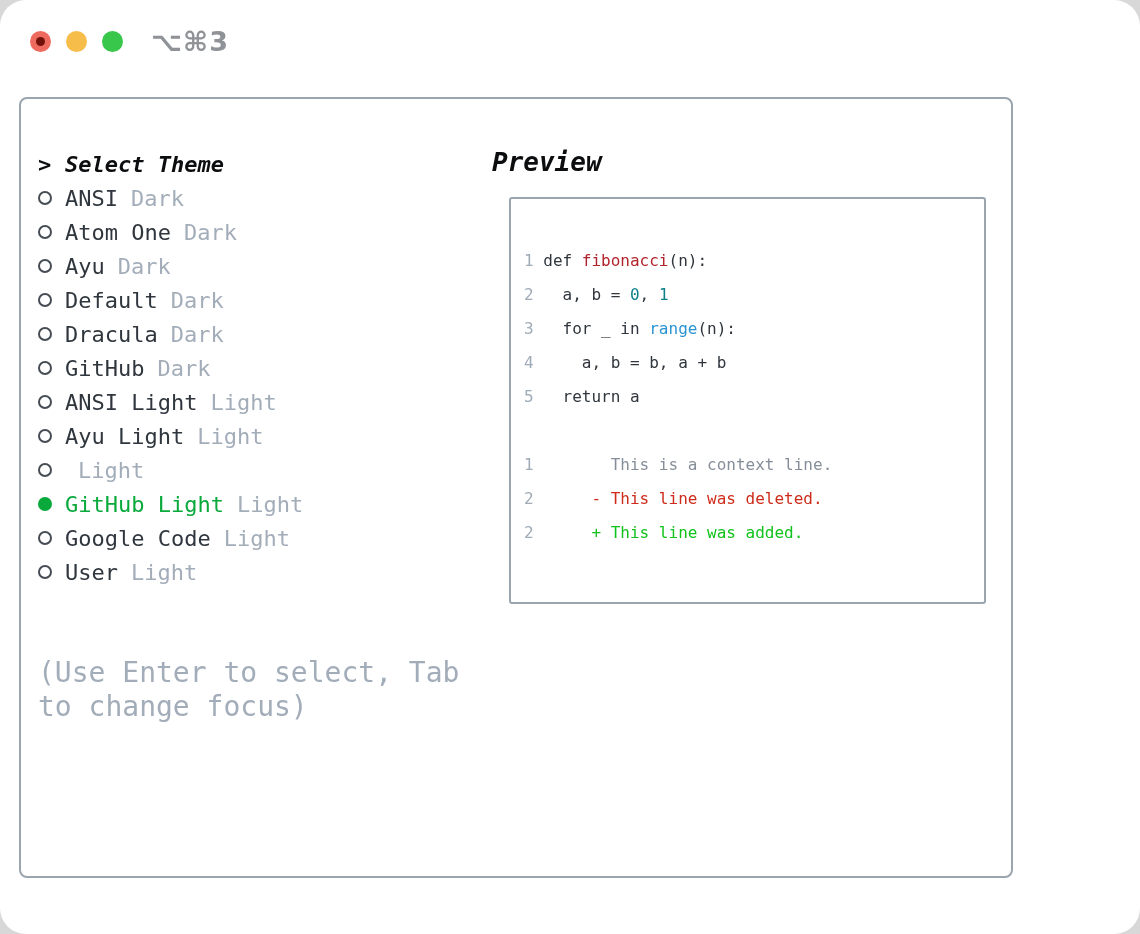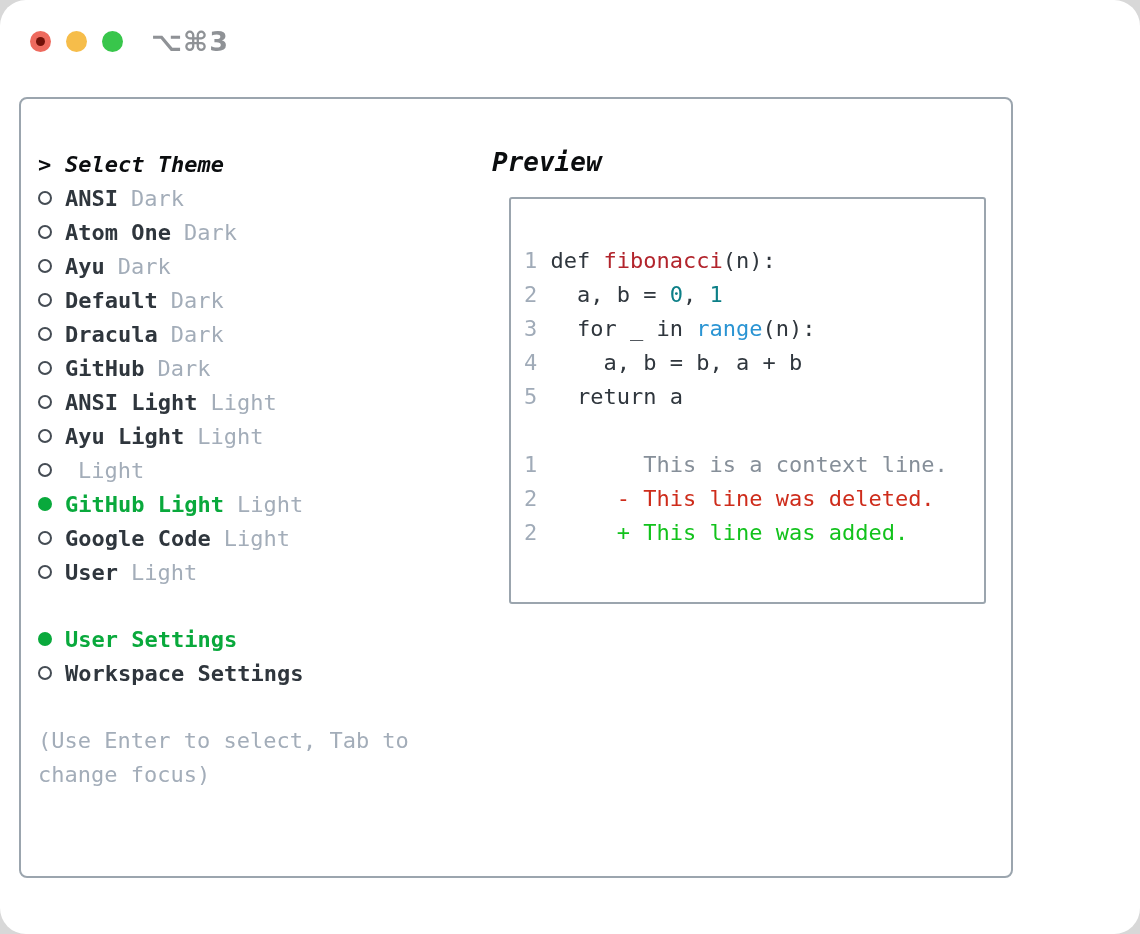--- a/index.html
+++ b/index.html
@@ -14,30 +14,30 @@
           border:2px solid var(--c-border);border-radius:8px;display:flex;padding:48px 24px 0 17px;background:#fff;}
   .left-col{width:454px;flex:none;}
   .right-col{flex:1;}
   .row{display:flex;align-items:center;height:34px;font-family:"DejaVu Sans Mono",monospace;font-size:22px;color:var(--c-fg);white-space:pre;}
   .marker-col{width:27px;flex:none;display:flex;align-items:center;}
   .gt{font-weight:bold;color:var(--c-header);}
   .hdr{font-weight:bold;color:var(--c-header);font-style:italic;}
   .subhdr{color:var(--c-header);}
   .radio{width:14px;height:14px;box-sizing:border-box;border:2px solid #454c54;border-radius:50%;}
   .radio.sel{background:var(--c-green);border-color:var(--c-green);}
-  .item-label{color:var(--c-fg);font-weight:bold;}
+  .item-label{color:var(--c-fg);}
   .item-label.sel{color:var(--c-green);}
   .variant{color:var(--c-muted);margin-left:13px;}
   .spacer1{height:33px;}
   .spacer2{height:34px;}
-  .hint{font-family:"DejaVu Sans Mono",monospace;font-size:22px;line-height:34px;color:var(--c-muted);max-width:436px;white-space:normal;}
+  .hint{font-family:"DejaVu Sans Mono",monospace;font-size:28px;line-height:34px;color:var(--c-muted);max-width:436px;white-space:normal;}
   
   .preview-title-row{display:flex;height:34px;font-family:"DejaVu Sans Mono",monospace;font-size:26px;}
   .pbox{margin-top:16px;margin-left:17px;width:477px;height:407px;box-sizing:border-box;border:2px solid var(--c-border);border-radius:3px;padding:45px 8px 0 13px;overflow:hidden;background:#fff;}
-  .cline{height:34px;line-height:34px;font-family:"DejaVu Sans Mono",monospace;font-size:22px;white-space:pre;color:var(--c-fg);}
+  .cline{height:34px;line-height:34px;font-family:"DejaVu Sans Mono",monospace;font-size:16px;white-space:pre;color:var(--c-fg);}
   .s-num{color:var(--c-lnum);}
   .s-fg{color:var(--c-fg);}
   .s-red{color:var(--c-kwred);}
   .s-teal{color:var(--c-teal);}
   .s-blue{color:var(--c-blue);}
   .s-ctx{color:var(--c-ctx);}
   .s-del{color:var(--c-del);}
   .s-add{color:var(--c-add);}
 </style>
 </head>
@@ -73,24 +73,20 @@
           <div class="row"><span class="marker-col"><span class="radio"></span></span><span class="item-label">Ayu Light</span><span class="variant">Light</span></div>
           <div class="row"><span class="marker-col"><span class="radio"></span></span><span class="variant">Light</span></div>
           <div class="row"><span class="marker-col"><span class="radio sel"></span></span><span class="item-label sel">GitHub Light</span><span class="variant">Light</span></div>
           <div class="row"><span class="marker-col"><span class="radio"></span></span><span class="item-label">Google Code</span><span class="variant">Light</span></div>
           <div class="row"><span class="marker-col"><span class="radio"></span></span><span class="item-label">User</span><span class="variant">Light</span></div>
         </div>
 
       <div class="spacer1"></div>
 
 
-      <div id="apply-list">
-          <div class="row"><span class="marker-col"><span class="radio sel"></span></span><span class="item-label sel">User Settings</span></div>
-          <div class="row"><span class="marker-col"><span class="radio"></span></span><span class="item-label">Workspace Settings</span></div>
-        </div>
 
       <div class="spacer2"></div>
 
       <div class="hint">(Use Enter to select, Tab to change focus)</div>
     </div>
 
     <div class="right-col">
       <div class="preview-title-row">
         <span class="hdr">Preview</span>
       </div>

